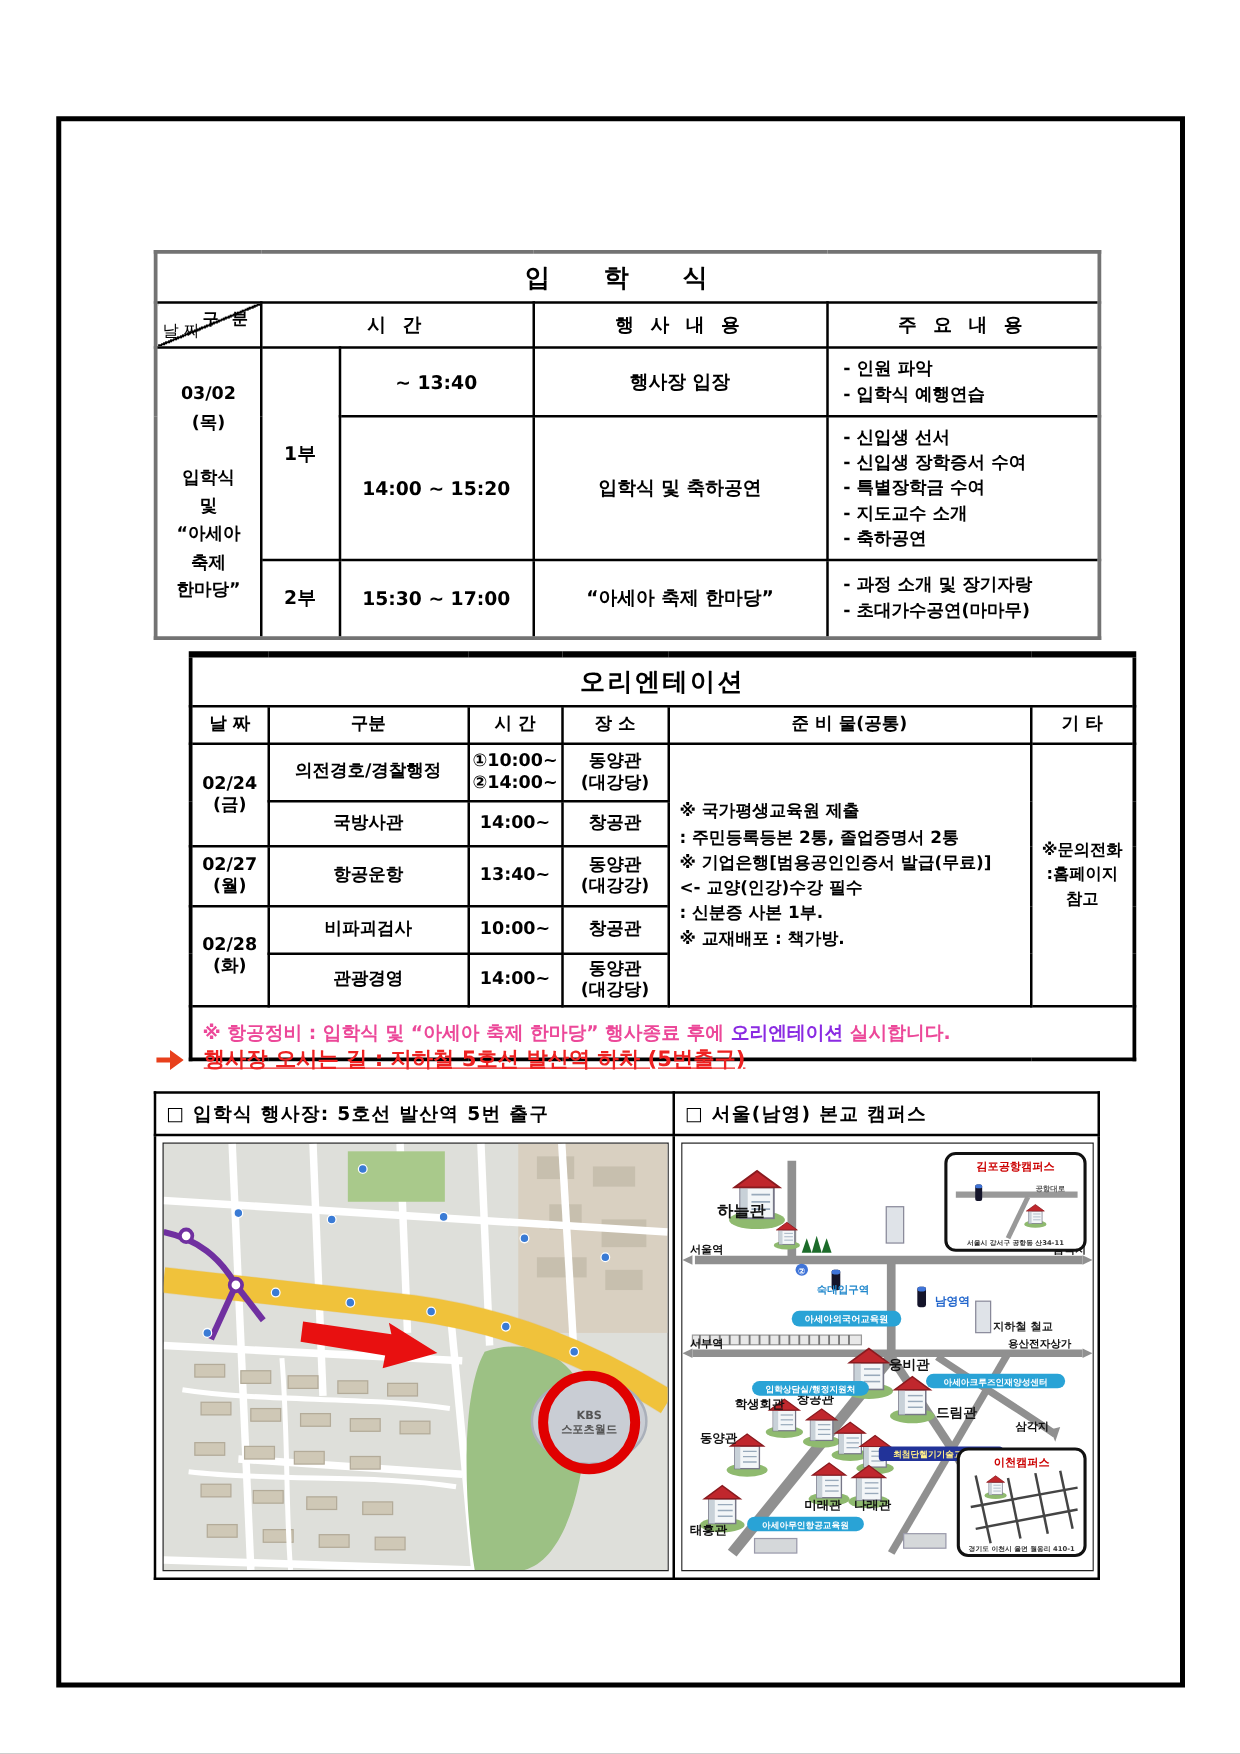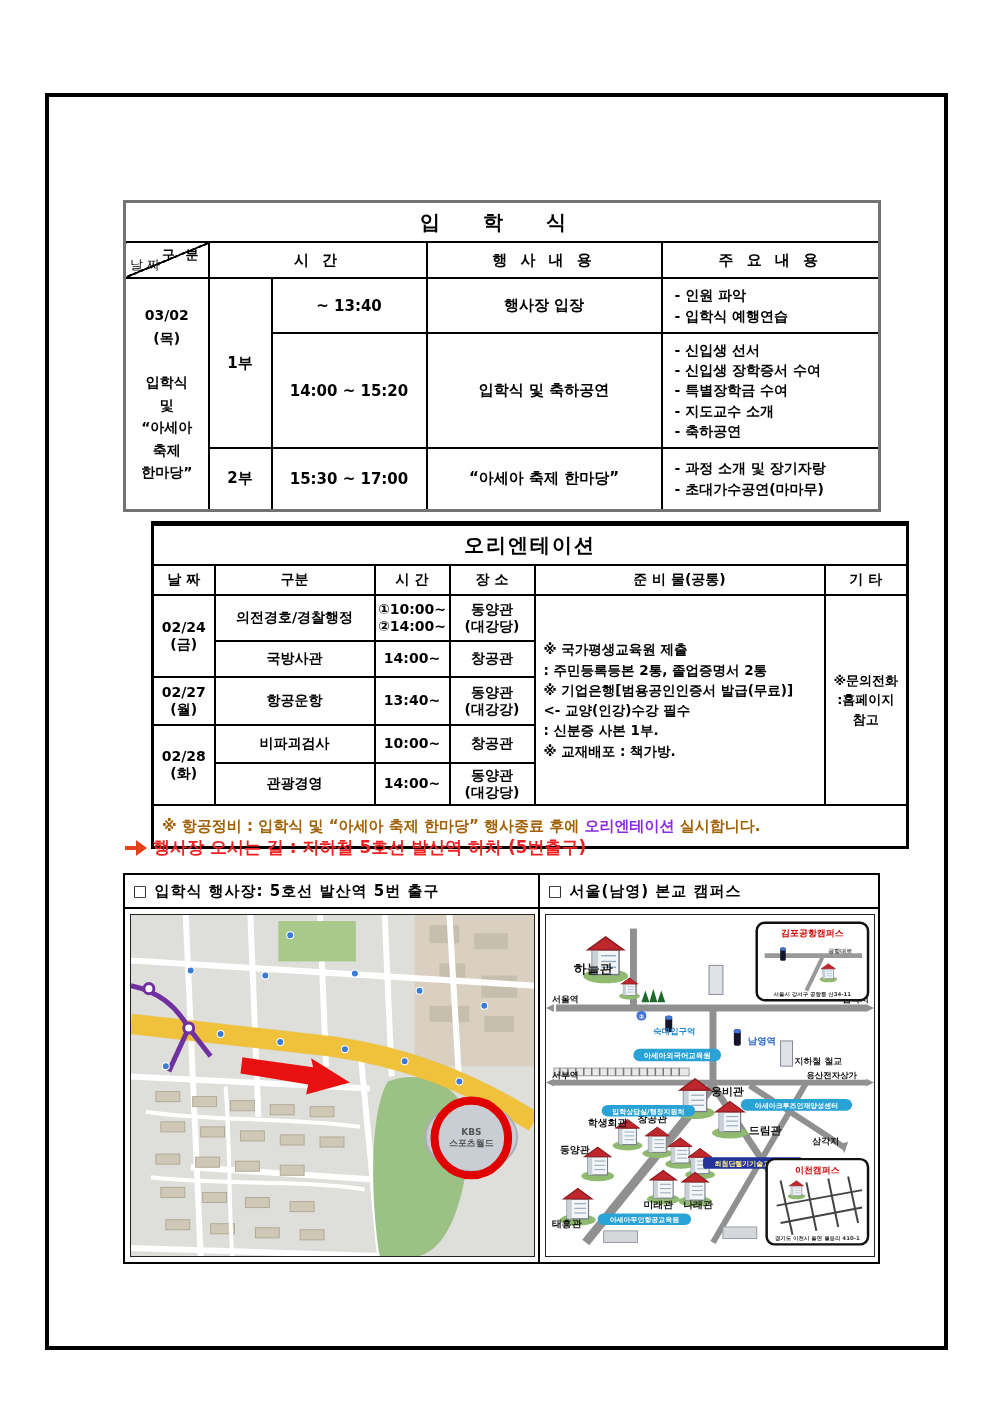--- a/index.html
+++ b/index.html
@@ -24,25 +24,25 @@
   .corner .c-bot{position:absolute;bottom:3px;left:4px;font-size:13px;font-weight:normal;}
   .t1 .main-cell{text-align:left;padding:4px 6px 4px 12px;font-size:14px;line-height:1.45;border-radius:23px;}
   
   .t2{position:absolute;left:123px;top:521px;width:755px;border:3px solid #000;border-top:5px solid #000;margin-left:28px;}
   .t2 .sec-title{font-size:20px;font-weight:bold;letter-spacing:2px;height:36px;}
   .t2 .hdr{font-size:15px;font-weight:bold;height:30px;padding-left:39px;}
   .t2 td{font-size:14px;line-height:1.25;}
   .t2 .supplies{text-align:left;padding:4px 4px 4px 8px;font-size:13.5px;line-height:1.5;}
   .t2 .etc{font-size:13px;line-height:1.5;}
   .t2 .note-row td{height:38px;text-align:left;padding-left:8px;font-size:15px;font-weight:bold;}
-  .note-magenta{color:#a16207;}
+  .note-magenta{color:#ec4899;}
   .note-violet{color:#8a2be2;}
   
-  .directions{position:absolute;left:125px;top:836px;display:flex;align-items:center;gap:6px;
-              font-size:17px;font-weight:bold;color:#ee2222;}
+  .directions{position:absolute;left:125px;top:836px;display:flex;align-items:center;gap:16px;
+              font-size:17px;font-weight:bold;color:#ee2222;text-decoration:underline;}
   
   .t3{position:absolute;left:123px;top:873px;width:755px;border:2px solid #000;}
   .t3 .map-hdr{height:30px;font-size:15px;font-weight:bold;text-align:left;padding-left:8px;letter-spacing:1px;}
   .t3 .map-cell{padding:5px;vertical-align:top;}
   .map-frame{position:relative;width:100%;height:341px;border:1px solid #222;background:#fff;}
   .map-frame svg{display:block;width:100%;height:100%;}
   svg text{font-family:"DejaVu Sans","Liberation Sans",sans-serif;}
 </style>
 </head>
 <body>

